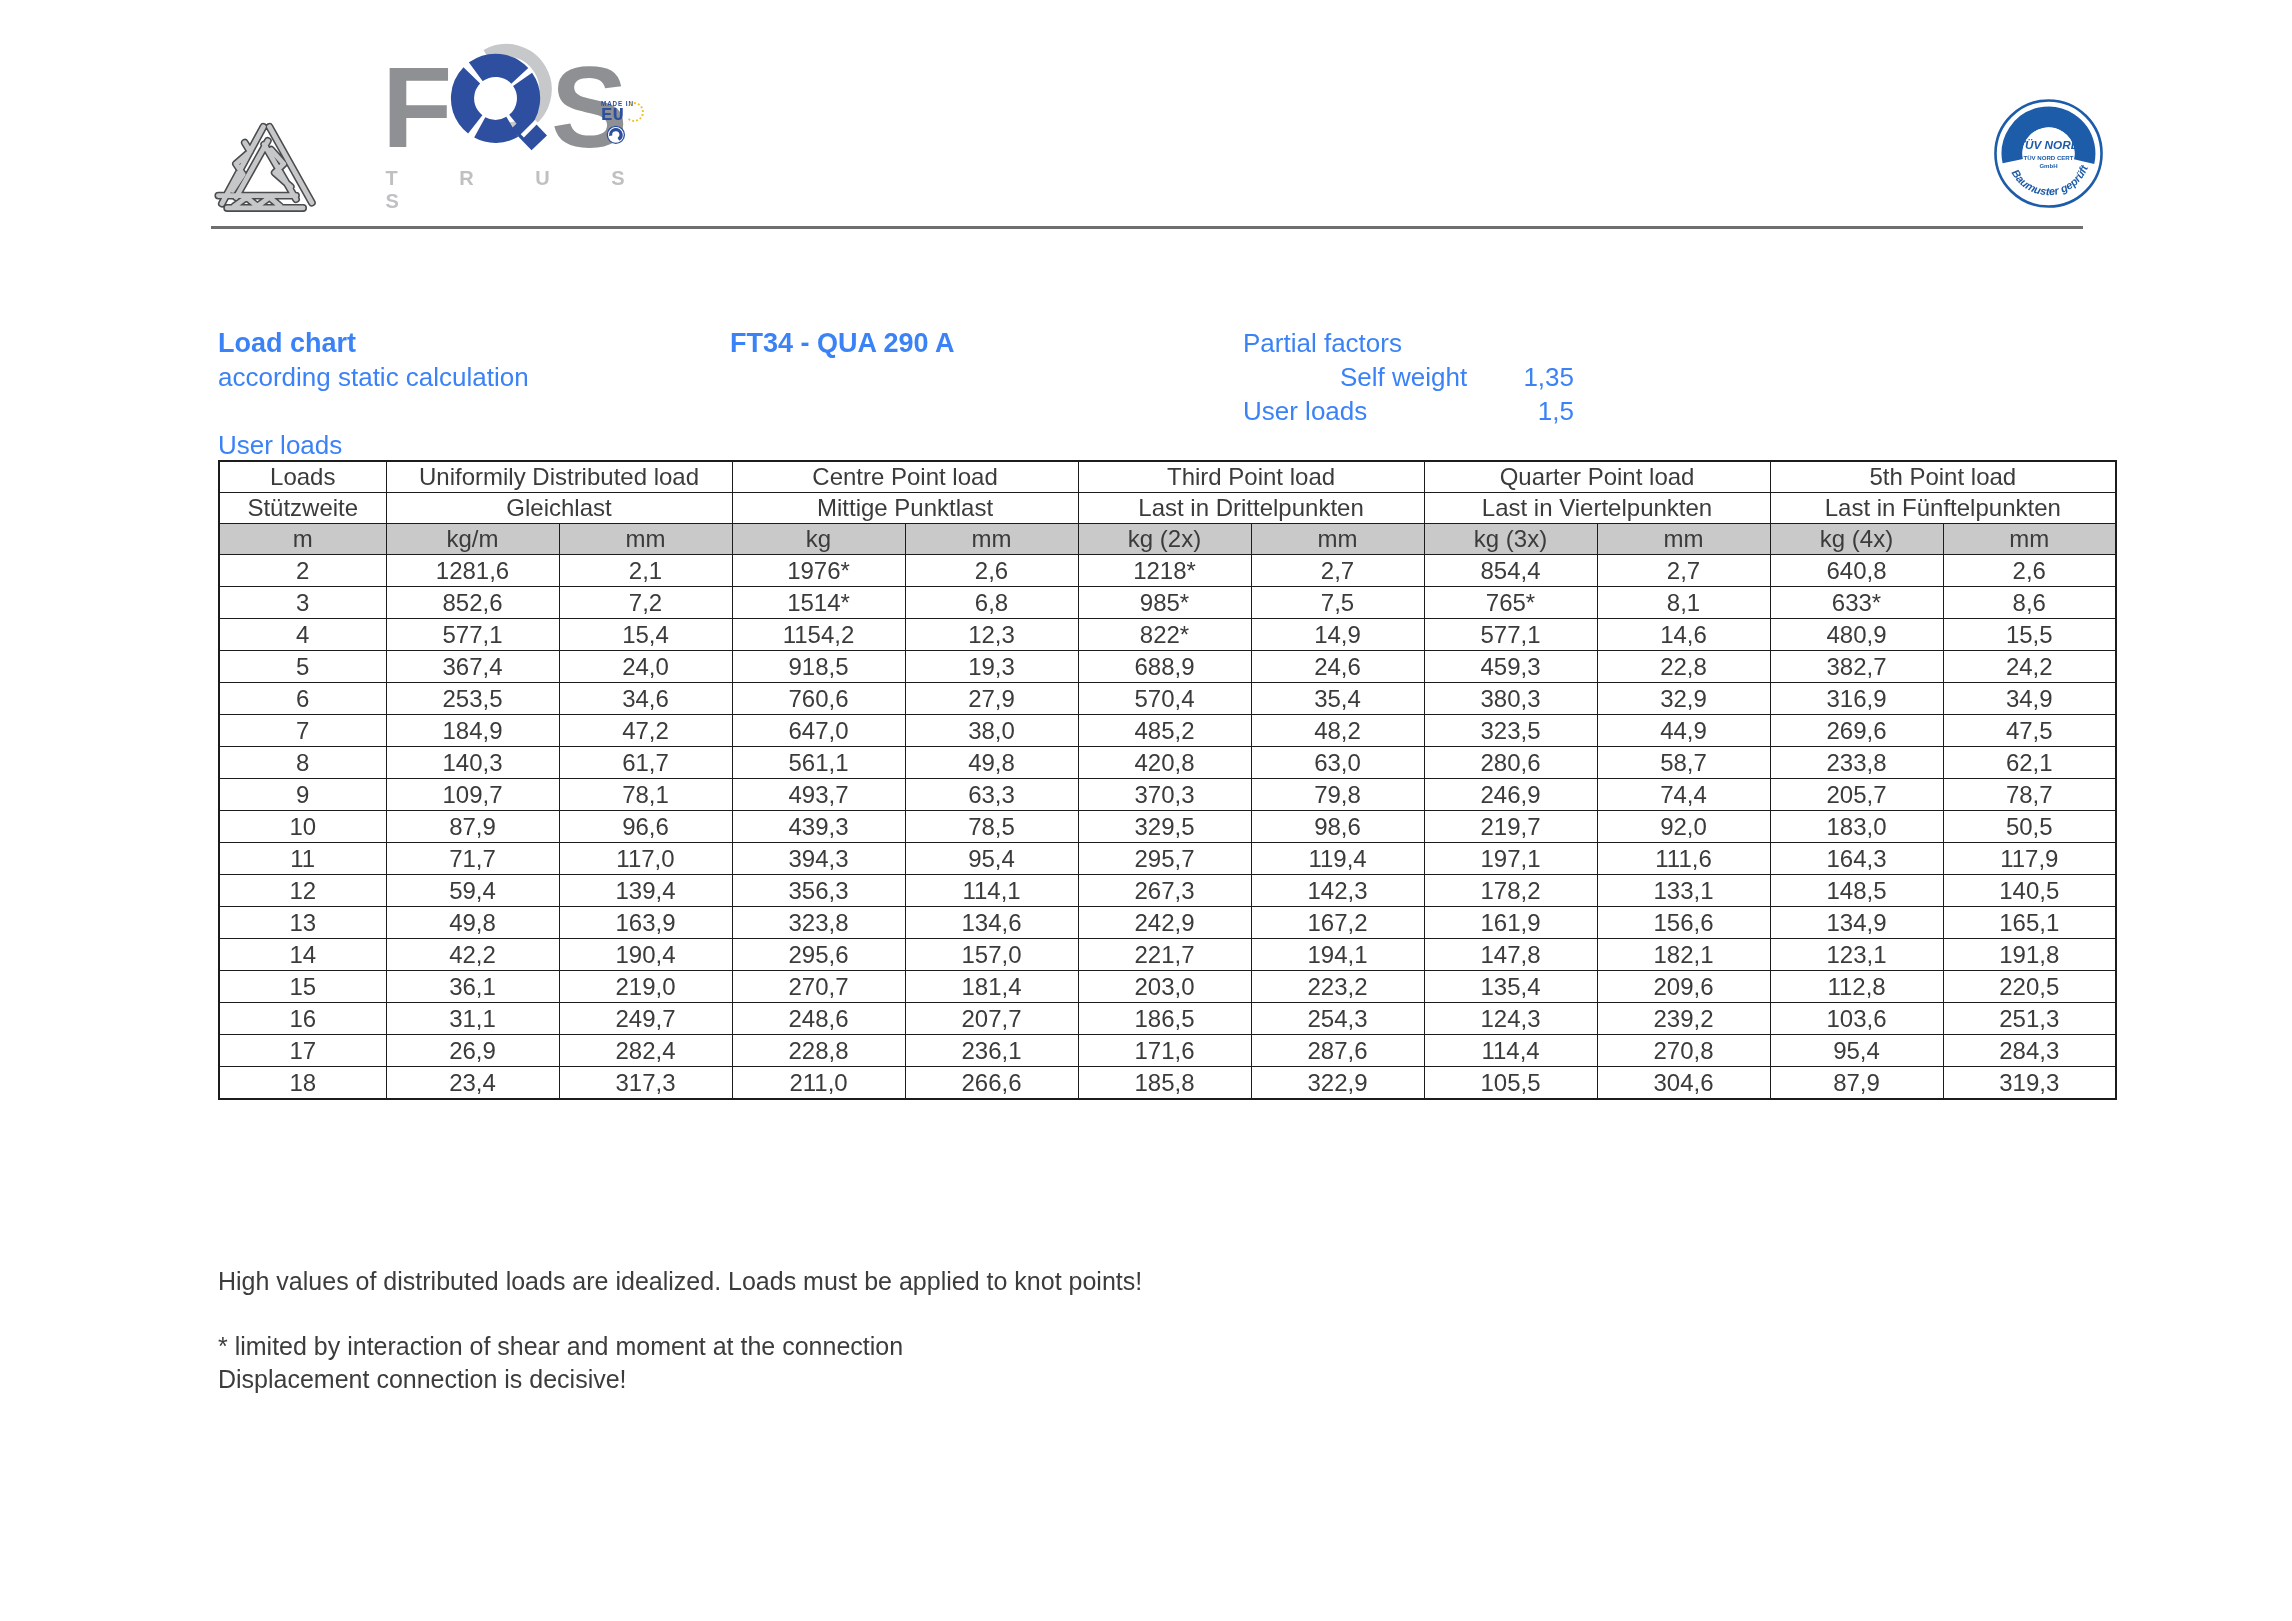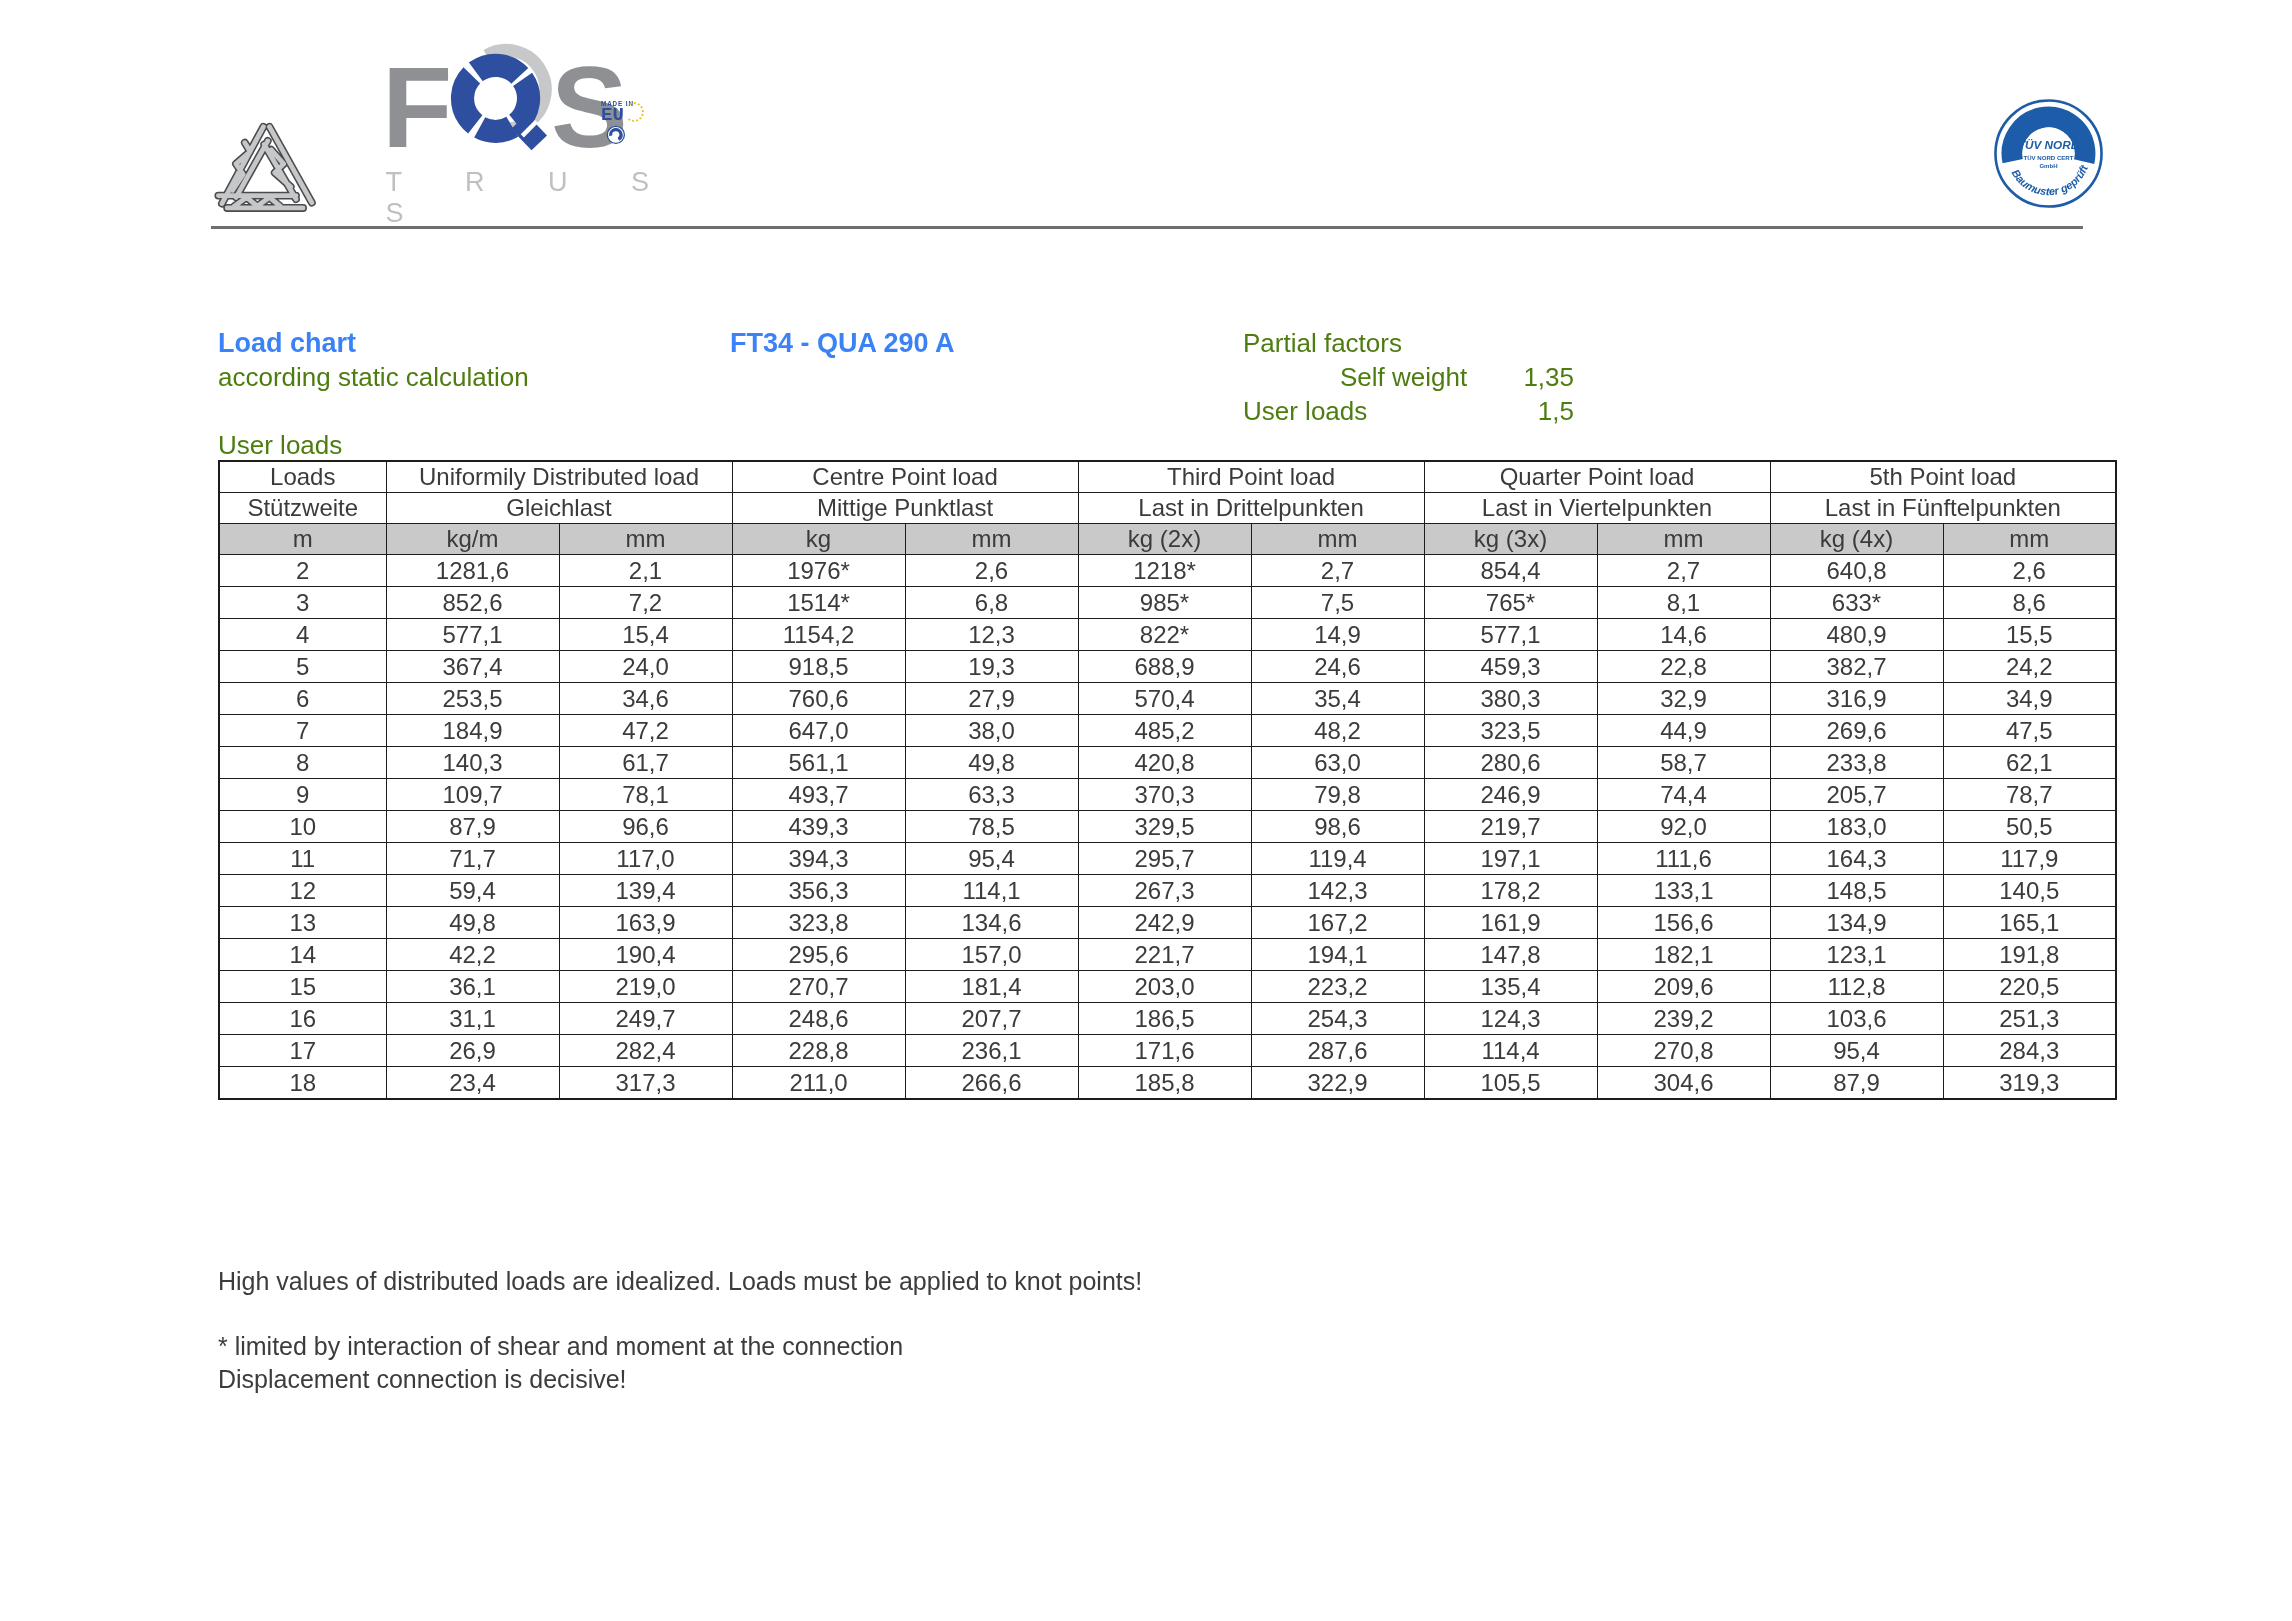--- a/index.html
+++ b/index.html
@@ -18,40 +18,40 @@
   .logo-block { left:382px; top:43px; width:340px; height:170px; }
   .logo-row { position:absolute; left:0; top:0; height:134px; display:flex; align-items:flex-start; }
   .logo-letter {
     font-size:115px; font-weight:bold; line-height:1;
     color:#8f9093; letter-spacing:-3.6px;
     position:relative; top:7.2px;
   }
   .logo-q { width:106px; height:116px; margin:0 -1.8px; }
   .logo-sub {
     position:absolute; left:3.6px; top:124px;
-    font-size:27px; color:#bfc0c2; letter-spacing:28px; font-weight:normal;
+    font-size:20px; color:#bfc0c2; letter-spacing:28px; font-weight:bold;
   }
   .eu-mark { position:absolute; left:219px; top:57px; width:54px; text-align:left; }
   .eu-madein { font-size:6.3px; color:#2c4f9e; font-weight:bold; letter-spacing:0.9px; }
   .eu-text { font-size:19px; color:#2c4f9e; font-weight:bold; line-height:0.9; position:relative;font-family:Liberation Mono, monospace; }
   .eu-stars {
     position:absolute; left:23px; top:1.8px; width:16px; height:16px;
     border:2.7px dotted #f0c419; border-radius:50%;
     border-left-color:transparent;
   }
   .mini-badge { position:absolute; left:224px; top:82px; width:19.7px; height:19.7px; }
 
   .sep-line { left:211px; top:226px; width:1872px; height:2.7px; background:#6f6f6f; }
 
   
   .tuv-badge { left:1992px; top:97px; width:113px; height:113px; }
 
   
   .t-bold { font-weight:bold; font-size:27px; color:#3b82f6; }
-  .t-reg  { font-size:26px; color:#4d7c0f; }
+  .t-reg  { font-size:26px; color:#3b82f6; }
   .val-right { width:143px; text-align:right; }
 
   
   .table-wrap { left:218px; top:460px; }
   table.load-table {
     border-collapse:collapse; table-layout:fixed;
     width:1895px;
     font-size:24px; color:#3b3b3b;
     border:2.7px solid #1c1c1c;
   }

